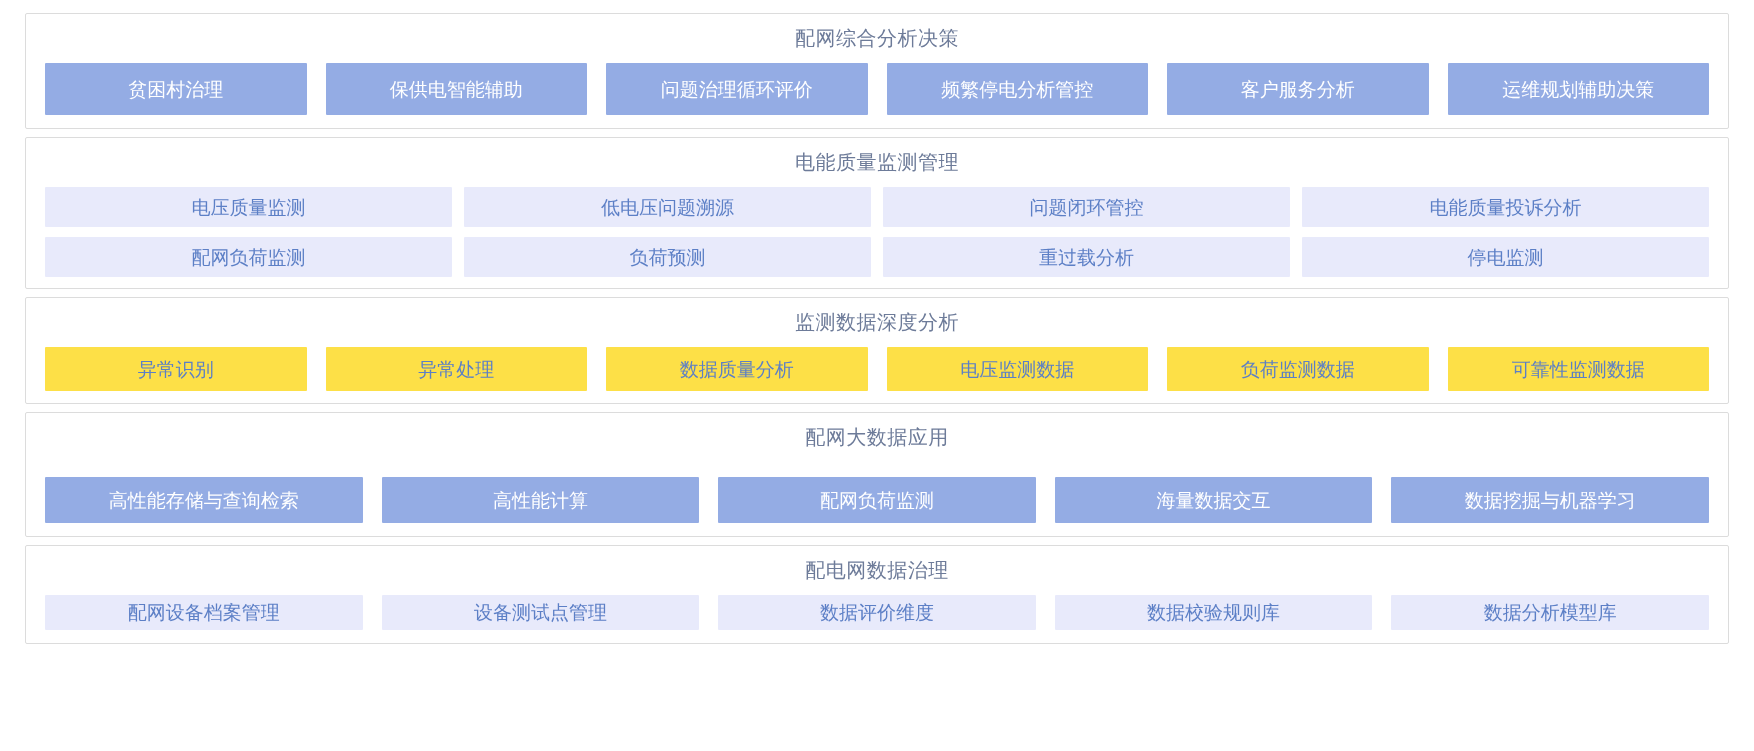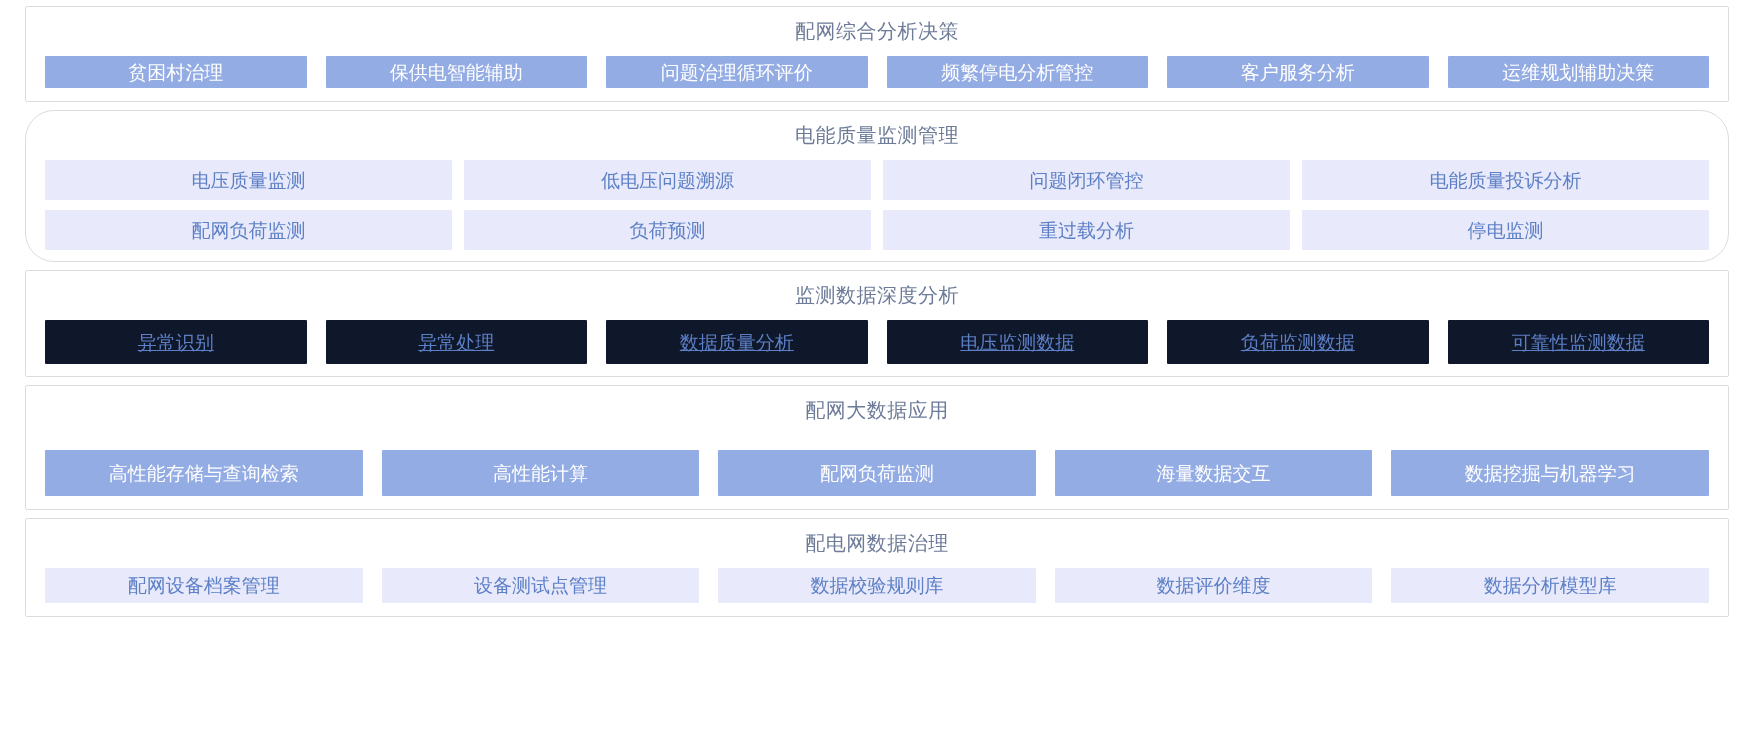--- a/index.html
+++ b/index.html
@@ -8,21 +8,21 @@
     width: 1754px;
     height: 751px;
     background: #ffffff;
     font-family: "Liberation Sans", "DejaVu Sans", sans-serif;
   }
 
   #app {
     width: 1754px;
     height: 751px;
     position: relative;
-    padding: 6px 25px 0 25px;
+    padding: 13px 25px 0 25px;
     display: flex;
     flex-direction: column;
     gap: 8px;
   }
 
   .panel {
     border: 1px solid #dcdcdc;
     background: #ffffff;
     border-radius: 2px;
     padding: 9px 0 13px 0;
@@ -64,34 +64,33 @@
   
   .v-solid {
     background: #94ace4;
     color: #ffffff;
   }
   .v-lavender {
     background: #e8eafb;
     color: #5c7fc6;
   }
   .v-mint {
-    background: #0f172a;
+    background: #fde047;
     color: #5c7fc6;
-    text-decoration: underline;
   }
 
   
-  .panel-1 .cell { height: 32px; }
+  .panel-1 .cell { height: 52px; }
   .panel-2 .row  { gap: 12px; padding: 0 19px; }
   .panel-2 .cell { height: 40px; }
   .panel-3 .cell { height: 44px; }
   .panel-4 .cell { height: 46px; margin-top: 15px; }
   .panel-5 .cell { height: 35px; }
 
-  .panel-2 { padding-bottom: 11px; border-radius: 29px; }
+  .panel-2 { padding-bottom: 11px; }
   .panel-3 { padding-bottom: 12px; }
 </style>
 </head>
 <body>
 
 <div id="app">
 
   <section class="panel panel-1">
     <div class="panel-title">配网综合分析决策</div>
     <div class="row">
@@ -141,19 +140,19 @@
       <div class="cell v-solid">海量数据交互</div>
       <div class="cell v-solid">数据挖掘与机器学习</div>
     </div>
   </section>
 
   <section class="panel panel-5">
     <div class="panel-title">配电网数据治理</div>
     <div class="row">
       <div class="cell v-lavender">配网设备档案管理</div>
       <div class="cell v-lavender">设备测试点管理</div>
+      <div class="cell v-lavender">数据评价维度</div>
       <div class="cell v-lavender">数据校验规则库</div>
-      <div class="cell v-lavender">数据评价维度</div>
       <div class="cell v-lavender">数据分析模型库</div>
     </div>
   </section>
 
 </div>
 
 </body></html>

